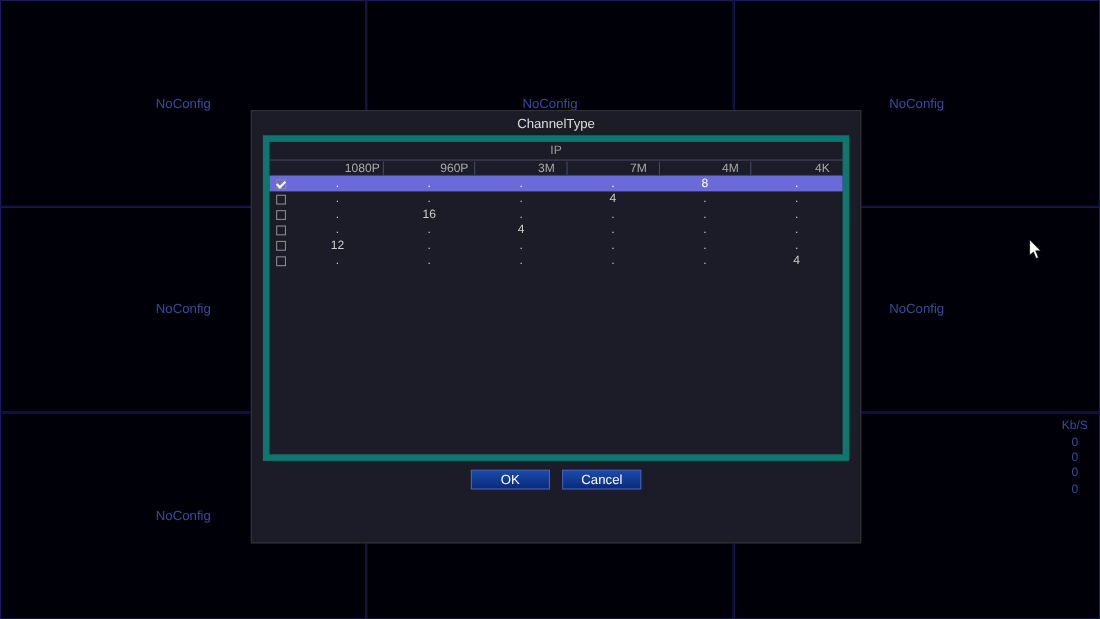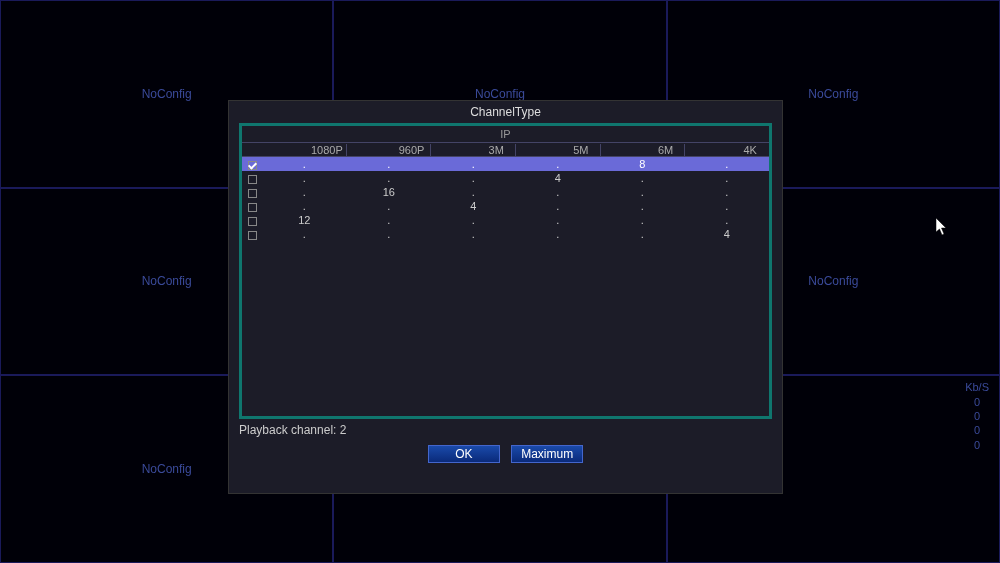--- a/index.html
+++ b/index.html
@@ -53,21 +53,21 @@
       z-index: 10;
     }
     .dialog-title {
       text-align: center;
       color: #ddd;
       font-size: 12px;
       padding: 4px 0 2px;
     }
     .table-container {
       margin: 2px 10px 4px;
-      border: 3px solid #0f766e;
+      border: 6px solid #0f766e;
       height: 296px;
     }
     .grp-header {
       text-align: center;
       color: #999;
       font-size: 11px;
       padding: 2px 0;
       border-bottom: 1px solid #444466;
     }
     .table-row {
@@ -156,22 +156,22 @@
 
 <div class="dialog">
   <div class="dialog-title">ChannelType</div>
   <div class="table-container">
     <div class="grp-header">IP</div>
     <div class="table-row header-row">
       <div class="chk"></div>
     <div class="col">1080P</div>
         <div class="col">960P</div>
         <div class="col">3M</div>
-        <div class="col">5M</div>
-        <div class="col">6M</div>
+        <div class="col">7M</div>
+        <div class="col">4M</div>
         <div class="col">4K</div>
       </div>
   <div class="table-row selected">
         <div class="chk"><span class="checkbox checked"></span></div>
         <div class="col">.</div>
         <div class="col">.</div>
         <div class="col">.</div>
         <div class="col">.</div>
         <div class="col">8</div>
         <div class="col">.</div>
@@ -215,22 +215,21 @@
       <div class="table-row">
         <div class="chk"><span class="checkbox"></span></div>
         <div class="col">.</div>
         <div class="col">.</div>
         <div class="col">.</div>
         <div class="col">.</div>
         <div class="col">.</div>
         <div class="col">4</div>
       </div>
     </div>
-  <div class="info-line">Playback channel: 2</div>
   <div class="btn-row">
     <span class="btn">OK</span>
-    <span class="btn">Maximum</span>
+    <span class="btn">Cancel</span>
   </div>
 </div>
 
 <svg class="cursor" width="14" height="20" viewBox="0 0 14 20">
   <path d="M0 0 L0 14 L3.5 11 L6 17 L8 16 L5.5 10 L10 10 Z" fill="#fff" stroke="#000" stroke-width="0.5"></path>
 </svg>
 
 </body></html>

